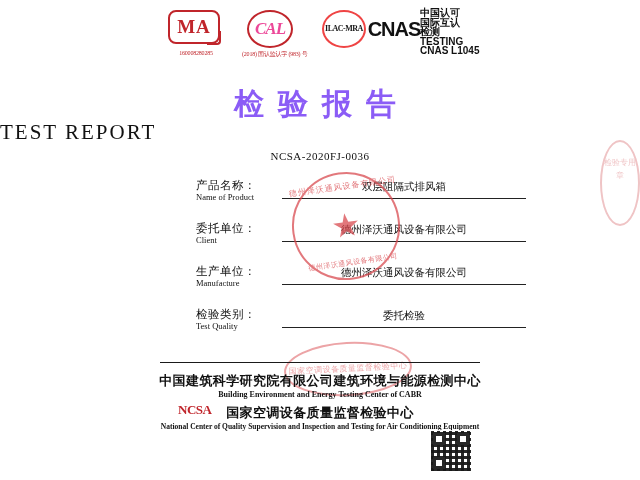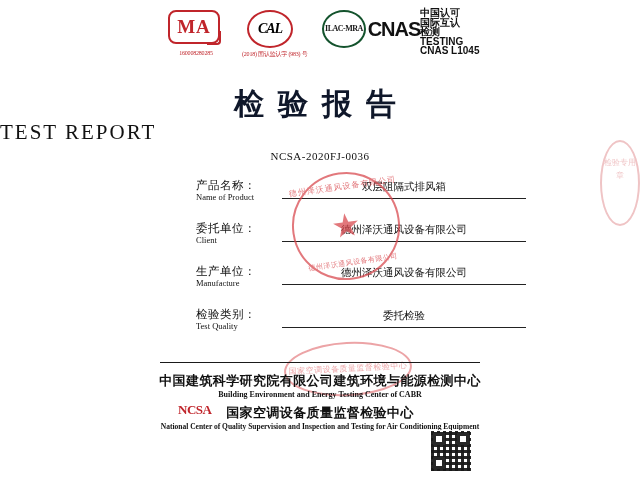--- a/index.html
+++ b/index.html
@@ -74,35 +74,35 @@
   .ma-caption { color: #c0252b; }
 
   
   .cal-badge {
     width: 46px;
     height: 38px;
     margin: 0 auto;
     border: 2px solid #c0252b;
     border-radius: 50%;
     box-sizing: border-box;
-    color: #000000;
-    font-weight: bold;
-    font-size: 14px;
+    color: #ec4899;
+    font-weight: bold;
+    font-size: 17px;
     line-height: 34px;
     font-style: italic;
     letter-spacing: -1px;
   }
   .cal-caption { color: #c0252b; }
 
   
   .ilac-badge {
     width: 44px;
     height: 38px;
     margin: 0 auto;
-    border: 2px solid #14532d;
+    border: 2px solid #ef4444;
     border-radius: 50%;
     box-sizing: border-box;
     color: #1a1a1a;
     font-weight: bold;
     font-size: 8px;
     line-height: 34px;
     letter-spacing: -0.5px;
   }
 
   
@@ -133,21 +133,21 @@
   .title-cn {
     position: absolute;
     top: 84px;
     left: 0;
     width: 630px;
     text-align: center;
     font-size: 30px;
     letter-spacing: 14px;
     text-indent: 14px;
     font-weight: bold;
-    color: #0f172a;
+    color: #8b5cf6;
     font-family: "Liberation Serif", serif;
   }
   .title-en {
     position: absolute;
     top: 120px;
     left: 0;
     width: 532px;
     text-align: left;
     font-size: 21px;
     letter-spacing: 2px;

